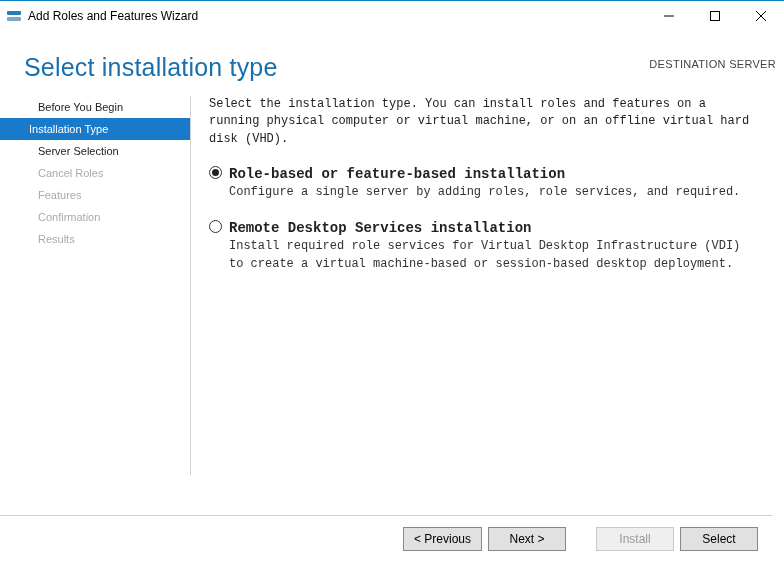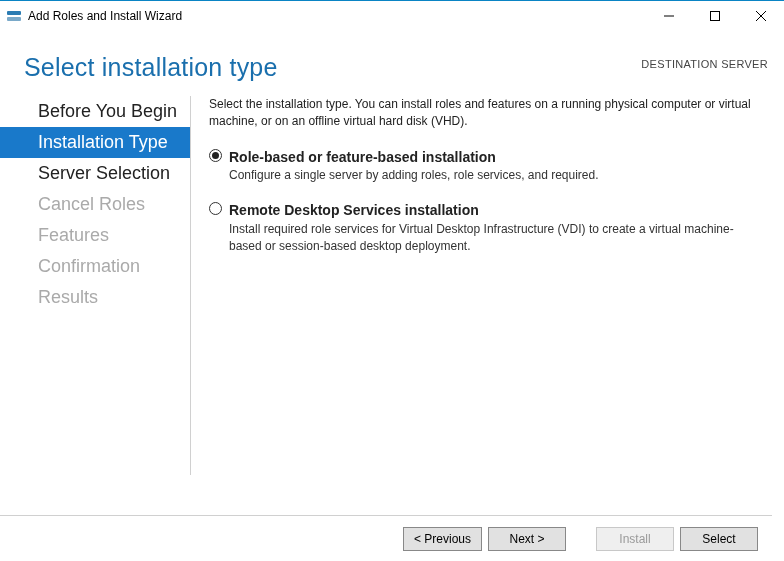--- a/index.html
+++ b/index.html
@@ -33,21 +33,21 @@
     display:flex;
   }
   .win-btn {
     width:46px; height:30px;
     display:flex; align-items:center; justify-content:center;
     font-size:13px;
     color:#111;
   }
   .header {
     display:flex;
-    padding: 22px 16px 8px 24px;
+    padding: 22px 8px 8px 24px;
     align-items:flex-start;
   }
   .page-title {
     font-size: 25px;
     font-weight: 300;
     color: #1a6fad;
     letter-spacing: 0.2px;
   }
   .dest {
     margin-left:auto;
@@ -60,44 +60,45 @@
   .dest .lbl { letter-spacing:0.3px; }
   .body {
     display:flex;
     padding: 6px 0 0 0;
   }
   .nav {
     width:190px;
     padding-left:22px;
   }
   .nav-item {
-    font-size:18px;
+    font-size:11px;
     padding:5px 8px 5px 16px;
     color:#222;
     cursor:default;
   }
   .nav-item.active {
     background:#1979ca;
     color:#fff;
     margin-left:-22px;
-    padding-left:38px;
+    padding-left:29px;
   }
   .nav-item.disabled { color:#aaa; }
   .divider {
     width:1px;
     background:#d0d0d0;
     align-self: stretch;
     margin-right: 18px;
   }
   .content {
     flex:1;
     padding: 0 24px 0 0;
     font-size:12px;
     color:#222;
     line-height:1.45;
+    font-family:Liberation Mono, monospace;
   }
   .intro { margin-bottom: 16px; }
   .option {
     display:flex;
     align-items:flex-start;
     margin-bottom: 16px;
   }
   .radio {
     width:13px; height:13px;
     border:1px solid #333;
@@ -148,21 +149,21 @@
 </head>
 <body>
 
 <div class="titlebar">
   <span class="app-icon">
     <svg width="16" height="16" viewBox="0 0 16 16">
       <rect x="1" y="3" width="14" height="4" fill="#2b7cb3" rx="1"></rect>
       <rect x="1" y="9" width="14" height="4" fill="#7aa9c9" rx="1"></rect>
     </svg>
   </span>
-  <span class="title">Add Roles and Install Wizard</span>
+  <span class="title">Add Roles and Features Wizard</span>
   <div class="win-controls">
     <div class="win-btn">
       <svg width="10" height="10">
           <line x1="0" y1="5" x2="10" y2="5" stroke="#000" stroke-width="1"></line>
         </svg>
     </div>
     <div class="win-btn">
       <svg width="10" height="10">
           <rect x="0.5" y="0.5" width="9" height="9" fill="none" stroke="#000" stroke-width="1"></rect>
         </svg>

